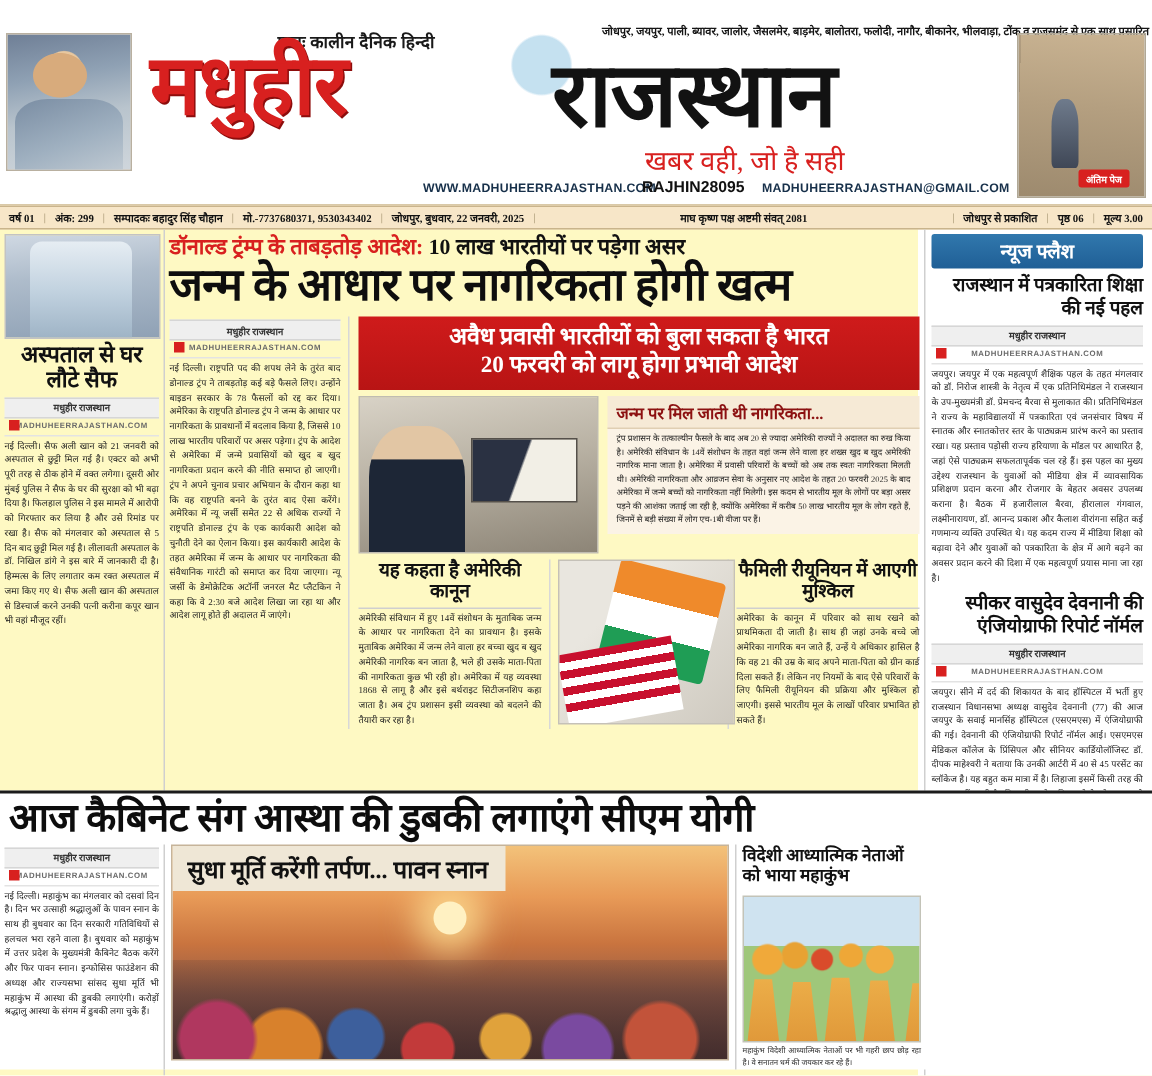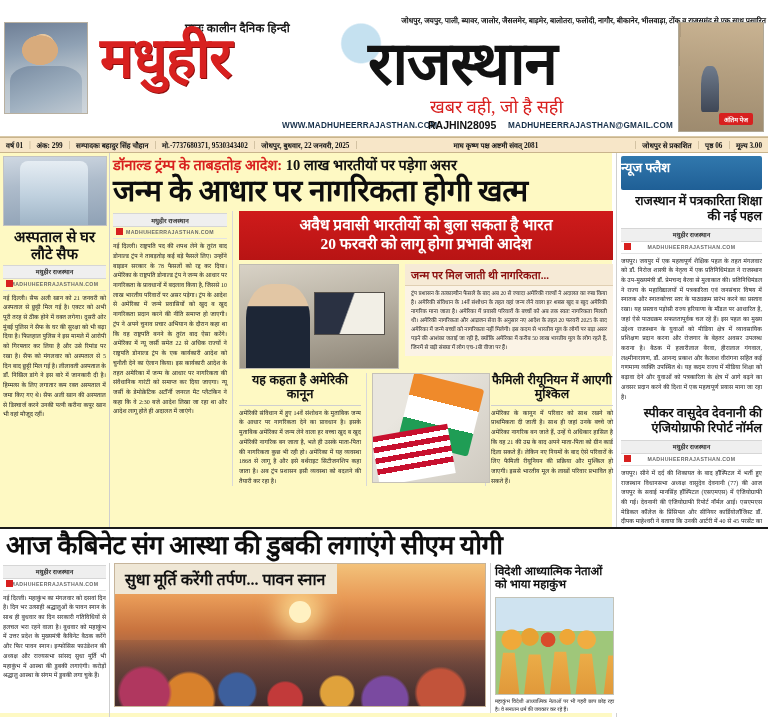--- a/index.html
+++ b/index.html
@@ -245,21 +245,21 @@
     border-radius: 40% 40% 0 0;
   }
   .r2-photo::after {
     content:""; position:absolute; right:8%; top:26%; width:44%; height:40%;
     background: linear-gradient(110deg,#2a3142 0 46%, #f2efe6 48% 100%);
     border: 1px solid #55504a;
   }
   .r2-right { flex: 1; padding-left: 6px; }
 
   .sub-head {
-    font-family: Liberation Sans, sans-serif;
+    font-family: Liberation Serif, serif;
     font-weight: 700; font-size: 12.5px; line-height: 1.15;
     color: #111; text-align: center; margin-bottom: 2px;
   }
   .hr-thin { border: 0; border-top: 1px solid #cfcfcf; margin: 3px 0; }
 
   .row3 { display: flex; margin-top: 4px; }
   .r3-a { width: 128px; padding-right: 5px; border-right: 1px solid #d8d8d8; }
   .r3-b { width: 118px; padding: 0 5px; }
   .r3-c { width: 128px; padding-left: 5px; border-left: 1px solid #d8d8d8; }
   .flagphoto {
@@ -350,24 +350,24 @@
   .br-head {
     font-family: "Liberation Serif", serif;
     font-weight: 700; font-size: 11.5px; line-height: 1.16;
     text-align: left; color: #111; padding: 2px 0 3px;
   }
 
   
   .newsflash {
     background: linear-gradient(180deg,#2a6ea8 0%, #1d5race 0%, #1f5f96 100%);
     background: linear-gradient(180deg,#3178ad 0%, #1f5f96 100%);
-    color: #fff; text-align: left;
+    color: #fff; text-align: center;
     font-family: "Liberation Serif", serif;
     font-weight: 700; font-size: 13px;
-    padding: 2px 0 14px; margin-top: 3px;
+    padding: 2px 0 3px; margin-top: 3px;
     border-radius: 2px;
   }
   .rc-head {
     font-family: "Liberation Serif", serif;
     font-weight: 700; font-size: 12.5px; line-height: 1.18;
     text-align: right; color: #111; padding: 4px 0 2px;
   }
 </style>
 </head>
 <body>

